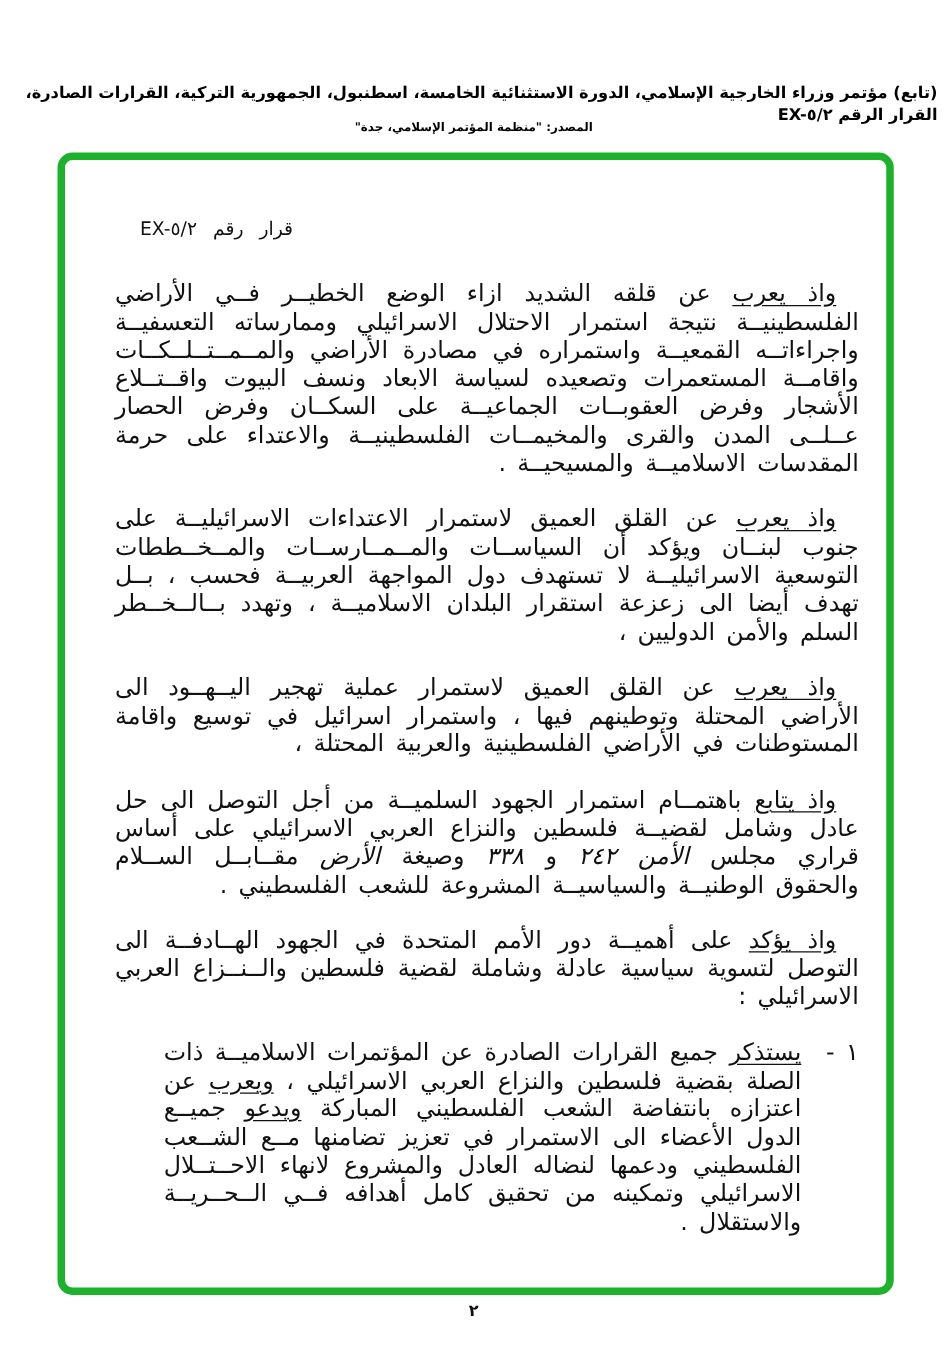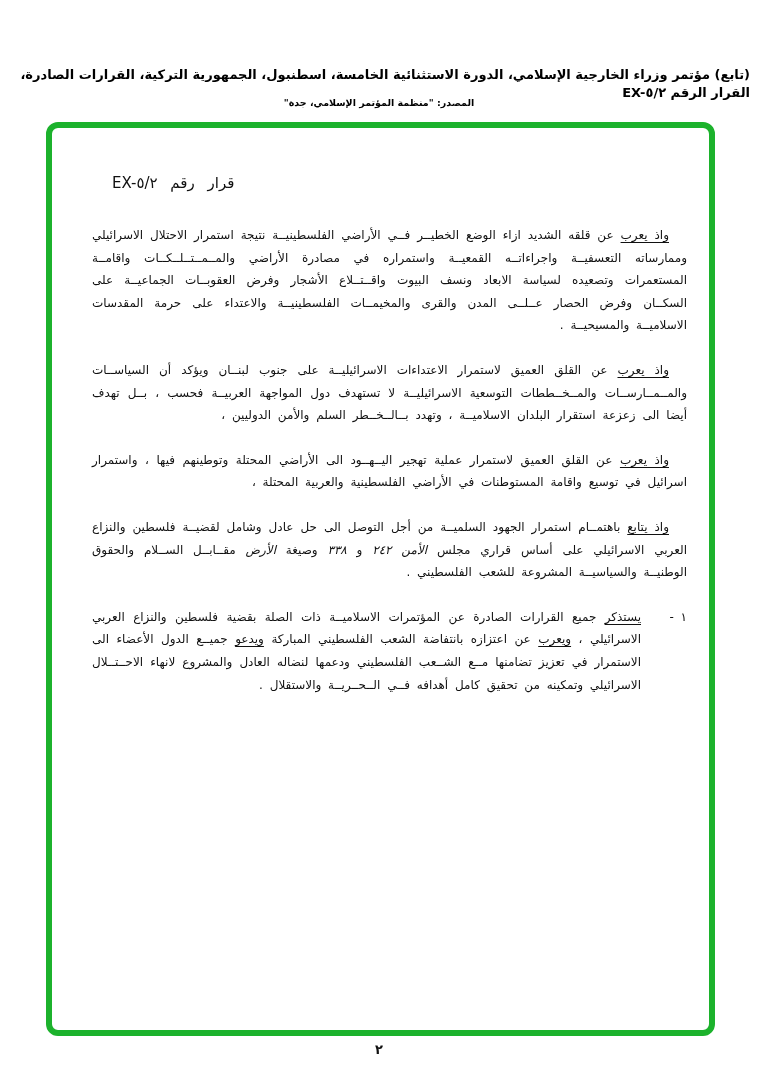--- a/index.html
+++ b/index.html
@@ -23,29 +23,29 @@
     border: 6px solid #14b8a6; border-radius: 12px;
     padding: 46px 22px 0 40px;
     background: #ffffff;
   }
   .doc-title {
     direction: rtl; text-align: left;
     padding-left: 20px; margin-bottom: 32px;
     font-size: 15px; word-spacing: 8px; white-space: nowrap;
   }
   .doc-body {
-    direction: rtl; font-size: 12px; line-height: 22.6px;
+    direction: rtl; font-size: 19px; line-height: 22.6px;
     word-spacing: 3px;
   }
   .para {
     margin: 0 0 22px 0; text-align: justify; text-indent: 18px;
   }
   .item { display: flex; margin-top: 10px; }
   .item .marker { flex: 0 0 46px; white-space: nowrap; }
-  .item .item-text { flex: 1; text-align: justify; }
+  .item .item-text { flex: 1; text-align: justify; margin-left: 39px; }
   .seg-u { text-decoration: underline; text-underline-offset: 3px; }
   .seg-i { font-style: italic; margin-top: 20px; }
   .seg-n {}
   .page-number {
     position: absolute; top: 1042px; left: 0; right: 0;
     text-align: center; font-size: 13px; font-weight: bold;
   }
 </style>
 </head>
 <body>
@@ -54,20 +54,21 @@
 
 <div class="header-line2">المصدر: "منظمة المؤتمر الإسلامي، جدة"</div>
 
 <div class="green-box" style="border-color: rgb(28, 178, 44);">
   <div class="doc-title">قرار رقم ⁦EX-٥/٢⁩</div>
   <div class="doc-body" id="doc-body">
       <p class="para"><span class="seg-u">واذ يعرب</span><span class="seg-n"> عن قلقه الشديد ازاء الوضع الخطيــر فــي الأراضي الفلسطينيــة نتيجة استمرار الاحتلال الاسرائيلي وممارساته التعسفيــة واجراءاتــه القمعيــة واستمراره في مصادرة الأراضي والمــمــتــلــكــات واقامــة المستعمرات وتصعيده لسياسة الابعاد ونسف البيوت واقــتــلاع الأشجار وفرض العقوبــات الجماعيــة على السكــان وفرض الحصار عــلــى المدن والقرى والمخيمــات الفلسطينيــة والاعتداء على حرمة المقدسات الاسلاميــة والمسيحيــة .</span></p>
       <p class="para"><span class="seg-u">واذ يعرب</span><span class="seg-n"> عن القلق العميق لاستمرار الاعتداءات الاسرائيليــة على جنوب لبنــان ويؤكد أن السياســات والمــمــارســات والمــخــططات التوسعية الاسرائيليــة لا تستهدف دول المواجهة العربيــة فحسب ، بــل تهدف أيضا الى زعزعة استقرار البلدان الاسلاميــة ، وتهدد بــالــخــطر السلم والأمن الدوليين ،</span></p>
       <p class="para"><span class="seg-u">واذ يعرب</span><span class="seg-n"> عن القلق العميق لاستمرار عملية تهجير اليــهــود الى الأراضي المحتلة وتوطينهم فيها ، واستمرار اسرائيل في توسيع واقامة المستوطنات في الأراضي الفلسطينية والعربية المحتلة ،</span></p>
       <p class="para"><span class="seg-u">واذ يتابع</span><span class="seg-n"> باهتمــام استمرار الجهود السلميــة من أجل التوصل الى حل عادل وشامل لقضيــة فلسطين والنزاع العربي الاسرائيلي على أساس قراري مجلس </span><span class="seg-i">الأمن ٢٤٢</span><span class="seg-n"> و </span><span class="seg-i">٣٣٨</span><span class="seg-n"> وصيغة </span><span class="seg-i">الأرض</span><span class="seg-n"> مقــابــل الســلام والحقوق الوطنيــة والسياسيــة المشروعة للشعب الفلسطيني .</span></p>
+      <p class="para"><span class="seg-u">واذ يؤكد</span><span class="seg-n"> على أهميــة دور الأمم المتحدة في الجهود الهــادفــة الى التوصل لتسوية سياسية عادلة وشاملة لقضية فلسطين والــنــزاع العربي الاسرائيلي :</span></p>
       <div class="item">
         <div class="marker">١ -</div>
         <div class="item-text"><span class="seg-u">يستذكر</span><span class="seg-n"> جميع القرارات الصادرة عن المؤتمرات الاسلاميــة ذات الصلة بقضية فلسطين والنزاع العربي الاسرائيلي ، </span><span class="seg-u">ويعرب</span><span class="seg-n"> عن اعتزازه بانتفاضة الشعب الفلسطيني المباركة </span><span class="seg-u">ويدعو</span><span class="seg-n"> جميــع الدول الأعضاء الى الاستمرار في تعزيز تضامنها مــع الشــعب الفلسطيني ودعمها لنضاله العادل والمشروع لانهاء الاحــتــلال الاسرائيلي وتمكينه من تحقيق كامل أهدافه فــي الــحــريــة والاستقلال .</span></div>
       </div>
     </div>
 </div>
 
 <div class="page-number">٢</div>
 
 </body></html>

